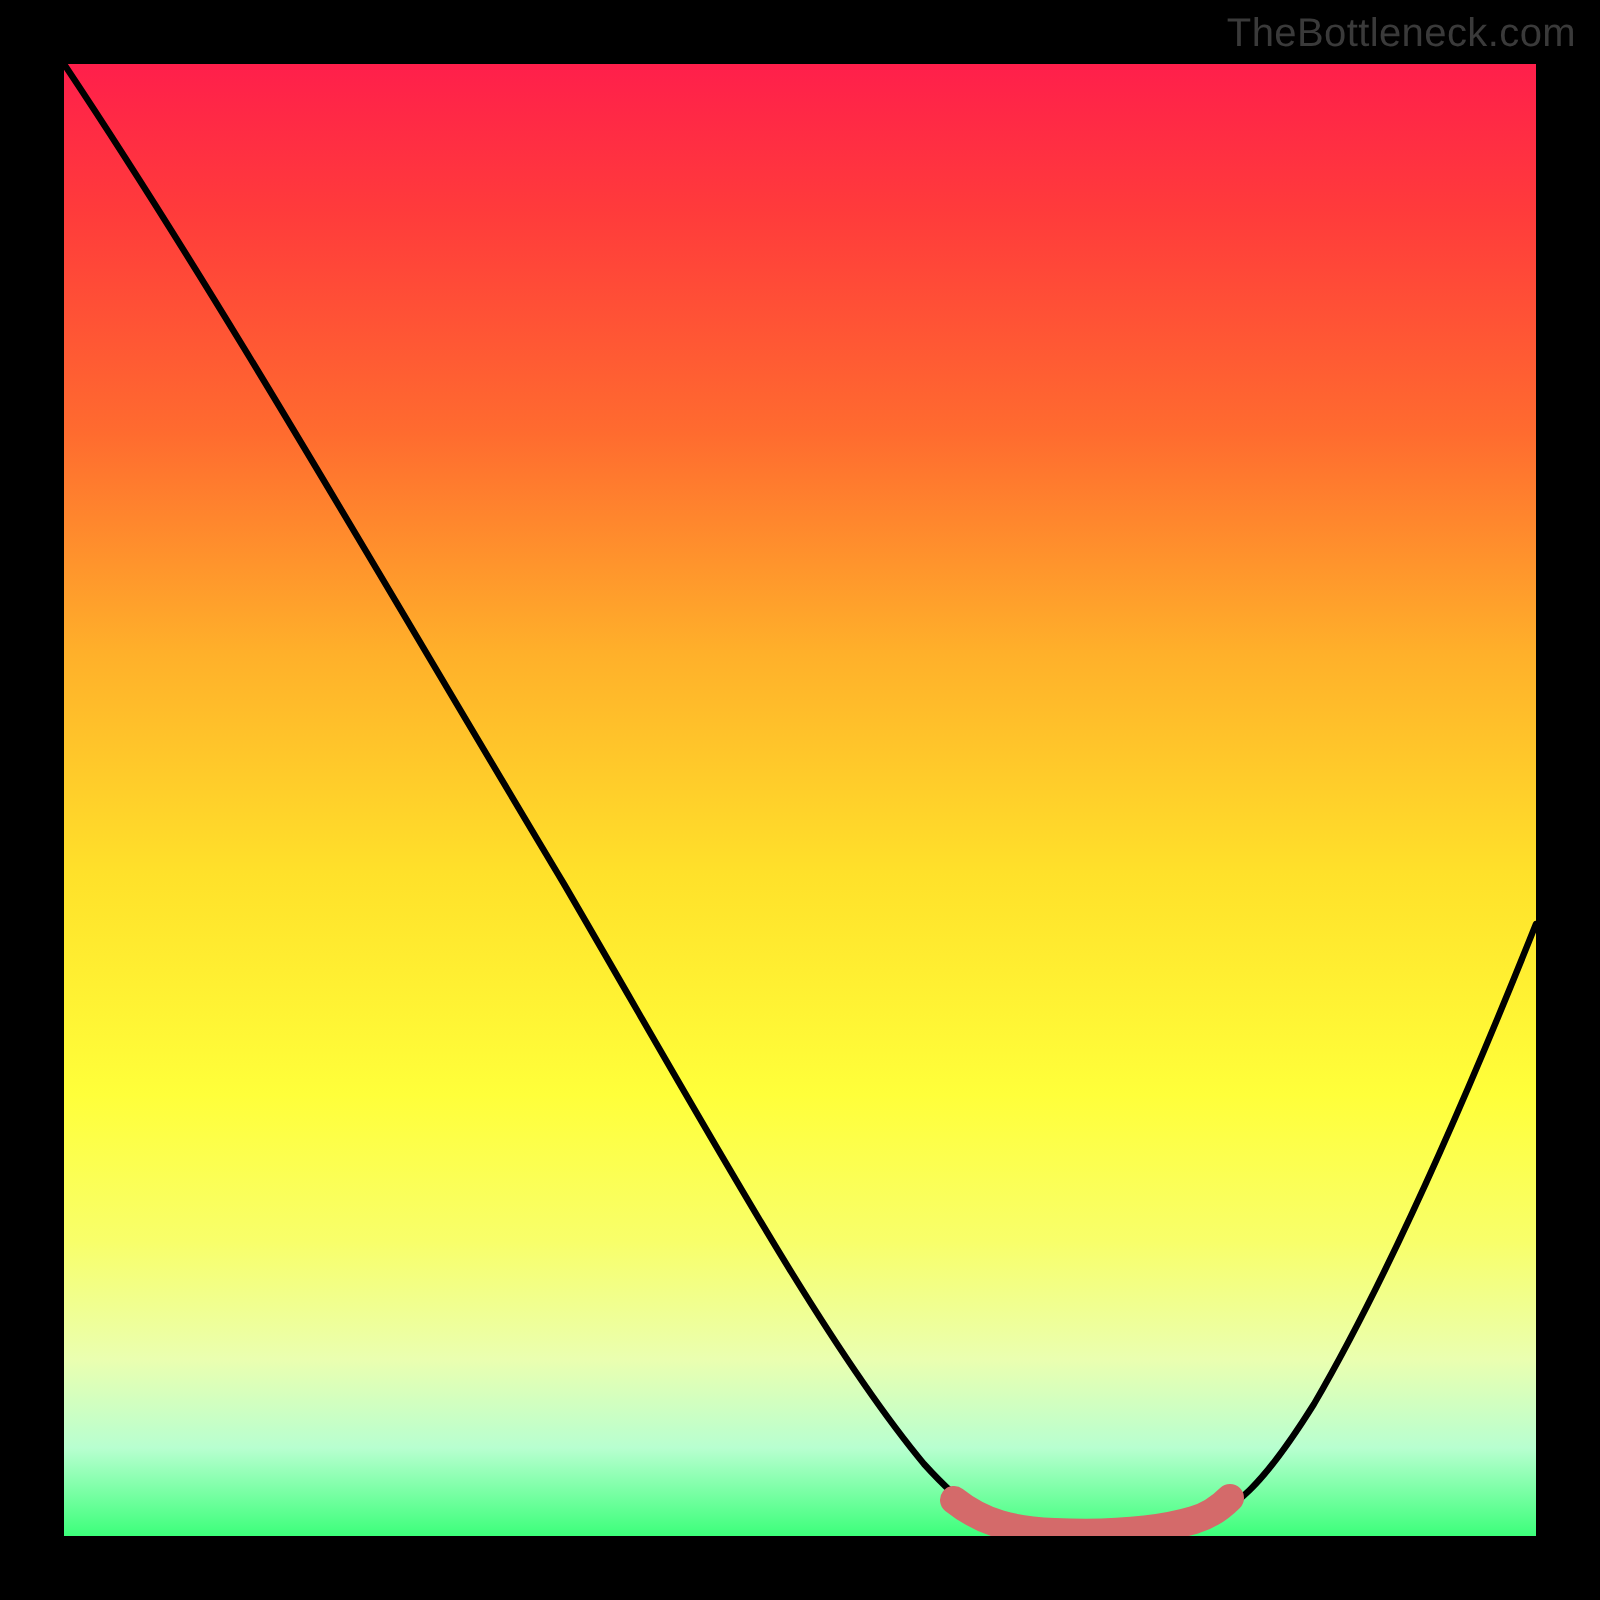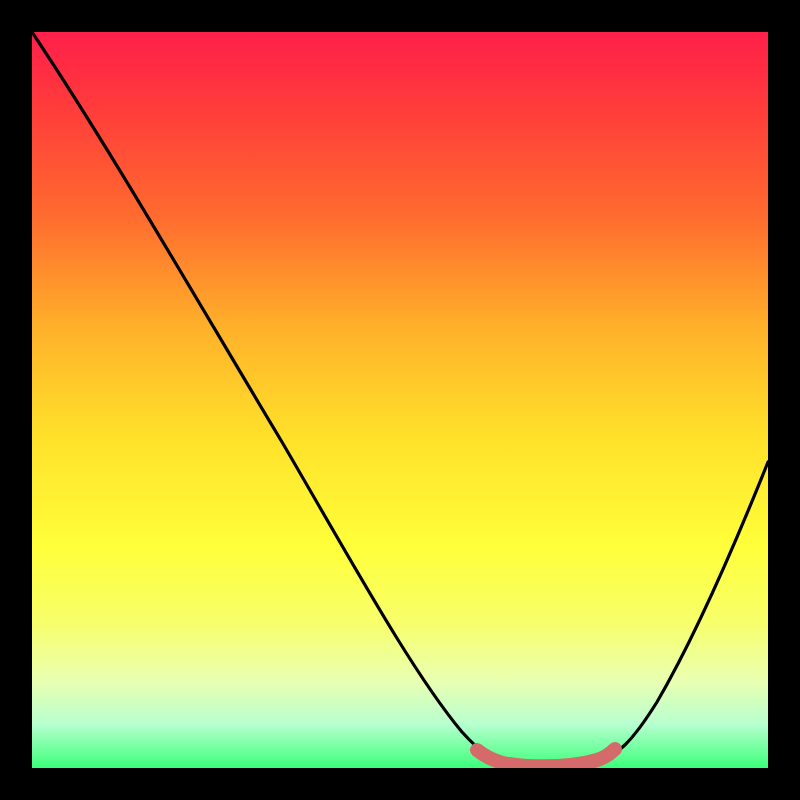--- a/index.html
+++ b/index.html
@@ -57,13 +57,14 @@
                C 450 722, 462 730, 480 732
                C 510 735, 540 735, 565 730
                C 585 724, 600 710, 625 670
                C 660 610, 700 520, 736 430" fill="none" stroke="#000" stroke-width="3.2" stroke-linecap="round"></path>
       <path d="M 445 718
                C 460 730, 475 733, 495 734
                C 520 735, 545 734, 565 728
                C 572 726, 578 722, 583 717" fill="none" stroke="#d46a6a" stroke-width="14" stroke-linecap="round"></path>
     </svg>
   </div>
+  <div class="watermark">TheBottleneck.com</div>
 </div>
 
 </body></html>

